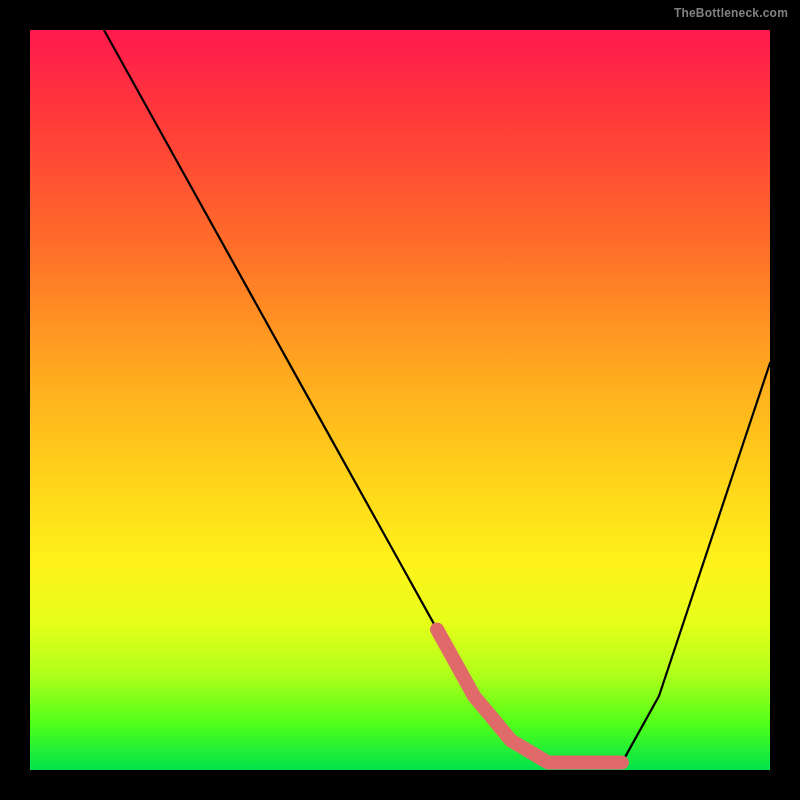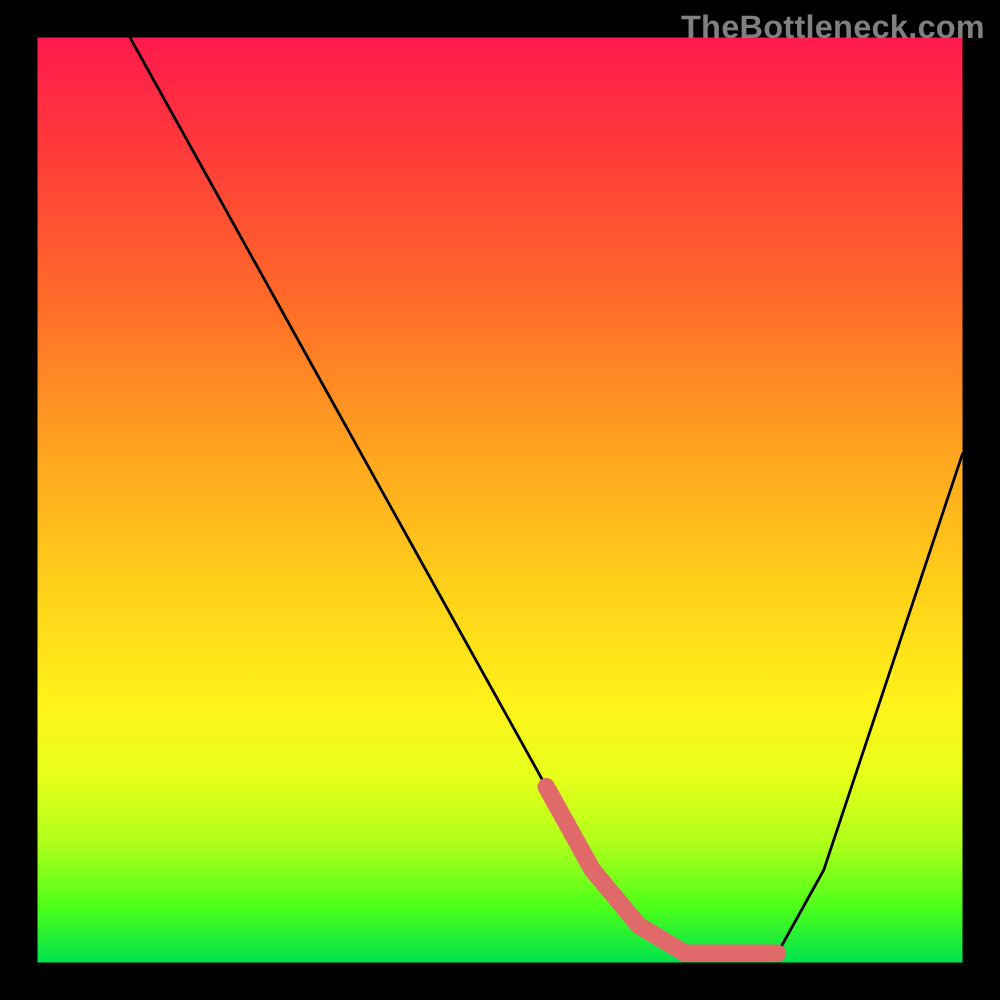--- a/index.html
+++ b/index.html
@@ -44,21 +44,21 @@
     top: 0;
     width: 740px;
     height: 740px;
     overflow: visible;
   }
   .watermark {
     position: absolute;
     top: 6px;
     right: 12px;
     color: #808080;
-    font-size: 26px;
+    font-size: 12px;
     font-weight: 600;
     letter-spacing: 0.2px;
     user-select: none;
   }
 </style>
 </head>
 <body>
 
 <div class="frame">
   <div class="plot-area">

